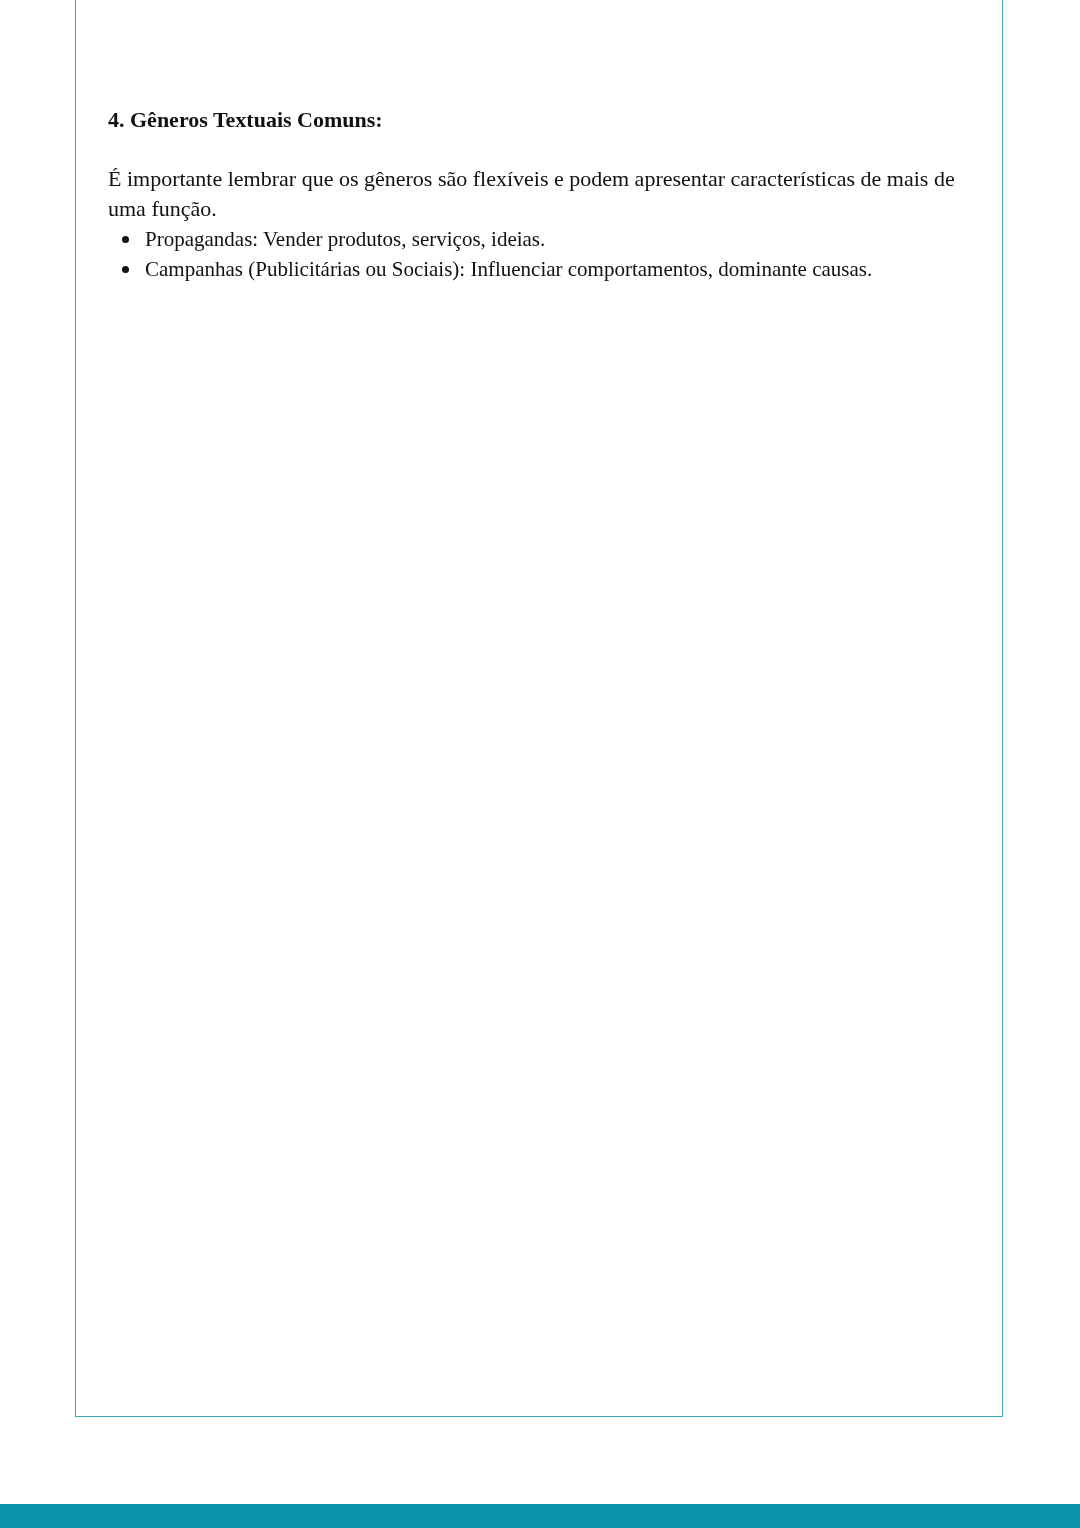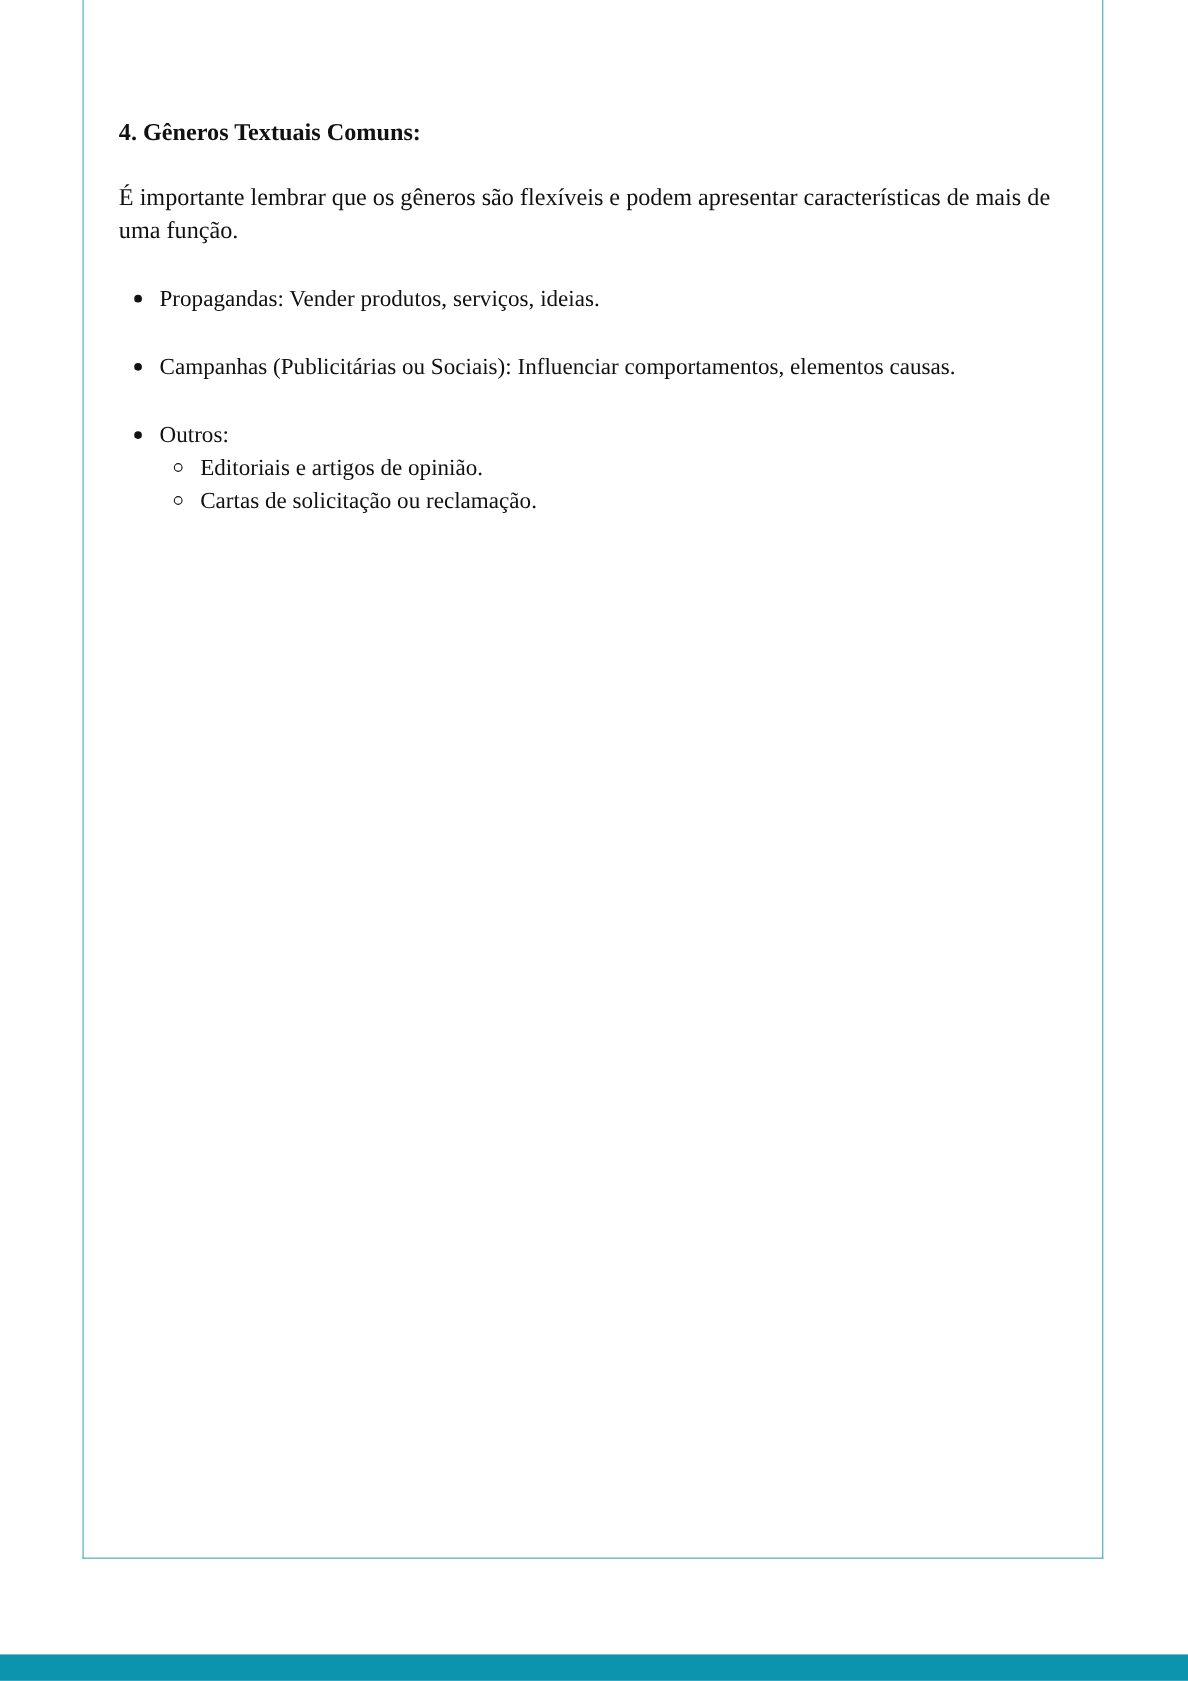--- a/index.html
+++ b/index.html
@@ -10,21 +10,21 @@
       color: #111111;
     }
     .frame {
       position: absolute; left: 75px; top: -2px; width: 928px; height: 1419px;
       border: 1.5px solid #3fa9b5; border-top: none; box-sizing: border-box;
     }
     .content { position: absolute; left: 108px; top: 104px; width: 850px; }
     .heading { font-weight: bold; font-size: 22px; margin: 0; line-height: 32px; }
     .intro { font-size: 22px; line-height: 30px; margin: 28px 0 0 0; }
     ul { margin: 0; padding: 0; list-style: none; }
-    ul.l1 > li { position: relative; padding-left: 37px; font-size: 21px; line-height: 30px; margin-top: 32px; }
+    ul.l1 > li { position: relative; padding-left: 37px; font-size: 21px; line-height: 30px; }
     ul.l1 > li::before {
       content: ""; position: absolute; left: 14px; top: 12px; width: 7px; height: 7px;
       border-radius: 50%; background: #111;
     }
     ul.l2 > li { position: relative; padding-left: 37px; font-size: 21px; line-height: 30px; }
     ul.l2 > li::before {
       content: ""; position: absolute; left: 13px; top: 11px; width: 6px; height: 6px;
       border-radius: 50%; border: 1.5px solid #111; background: #fff;
     }
     .bottom-bar {
@@ -34,24 +34,17 @@
 </head>
 <body>
 
 <div class="frame"></div>
 
 <div class="content">
   <h2 class="heading">4. Gêneros Textuais Comuns:</h2>
   <p class="intro">É importante lembrar que os gêneros são flexíveis e podem apresentar características de mais de uma função.</p>
   <ul class="l1">
     <li><span>Propagandas: Vender produtos, serviços, ideias.</span></li>
-    <li><span>Campanhas (Publicitárias ou Sociais): Influenciar comportamentos, elementos causas.</span></li>
-    <li>
-      <span>Outros:</span>
-      <ul class="l2">
-        <li><span>Editoriais e artigos de opinião.</span></li>
-        <li><span>Cartas de solicitação ou reclamação.</span></li>
-      </ul>
-    </li>
+    <li><span>Campanhas (Publicitárias ou Sociais): Influenciar comportamentos, dominante causas.</span></li>
   </ul>
 </div>
 
 <div class="bottom-bar"></div>
 
 </body></html>

